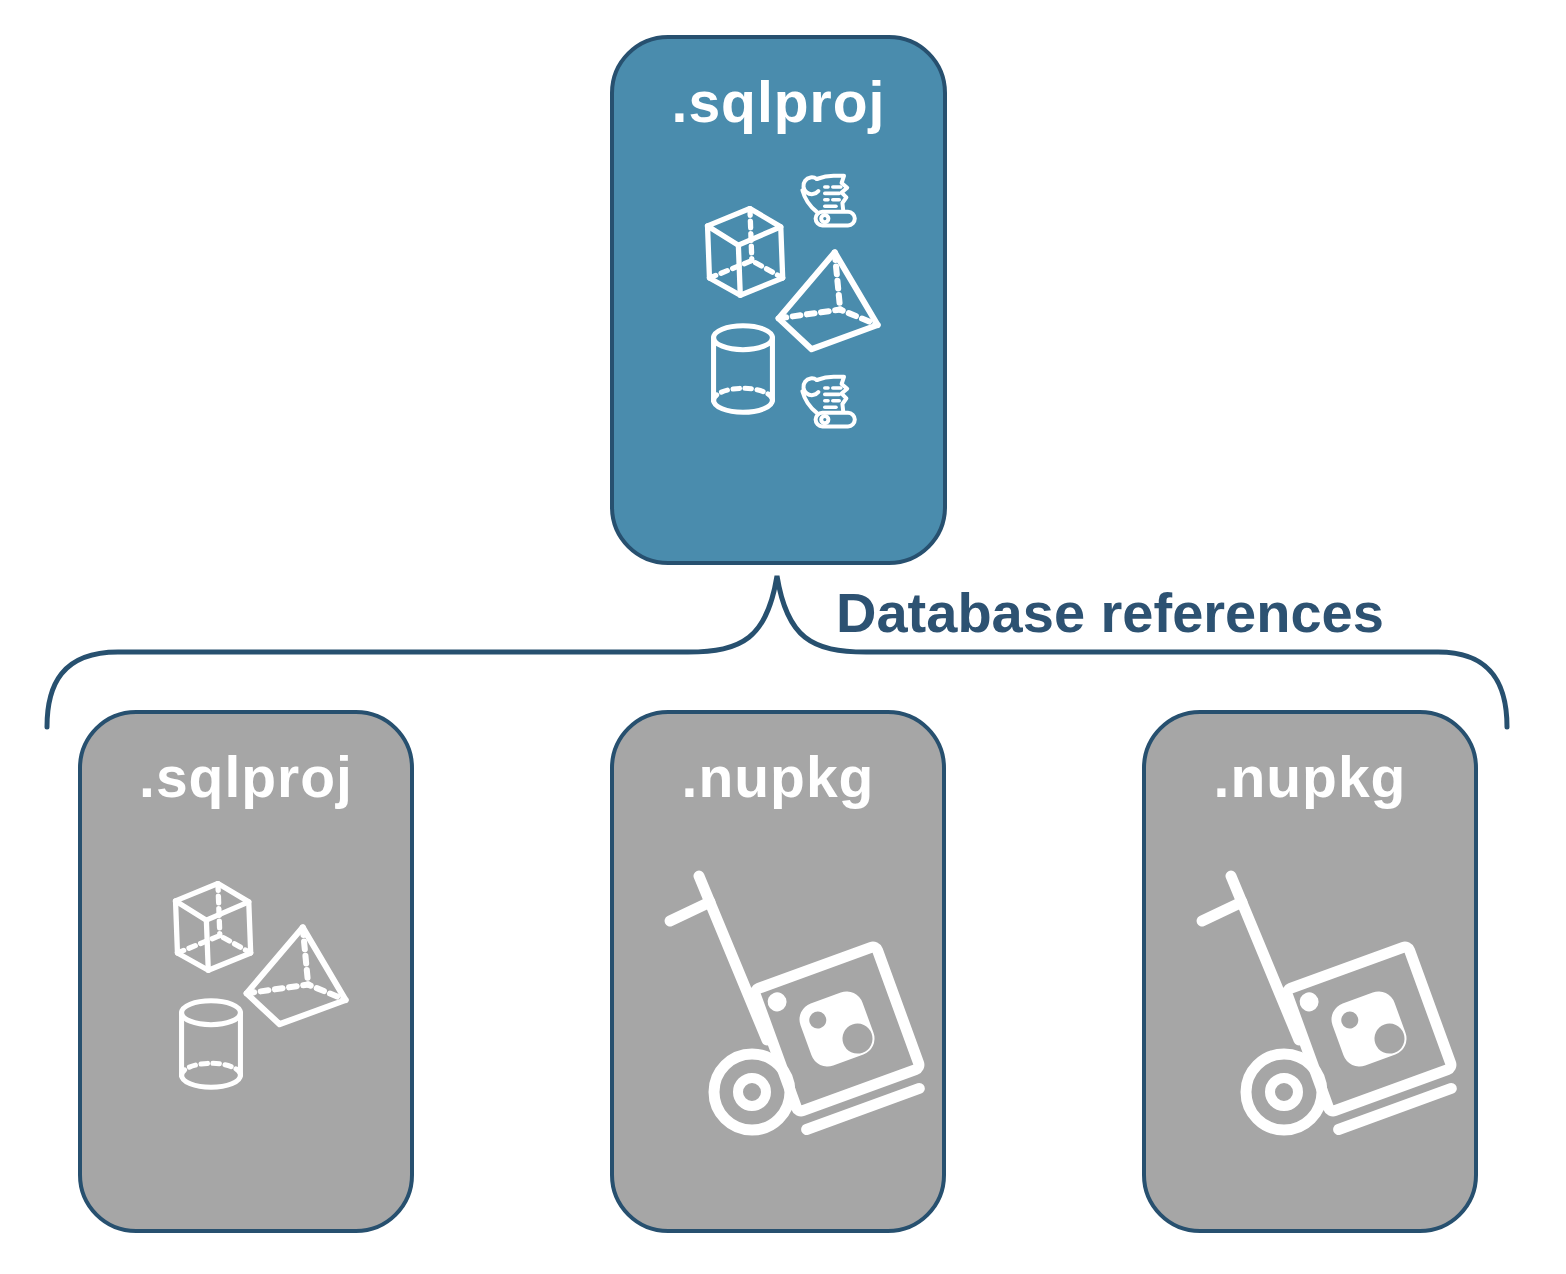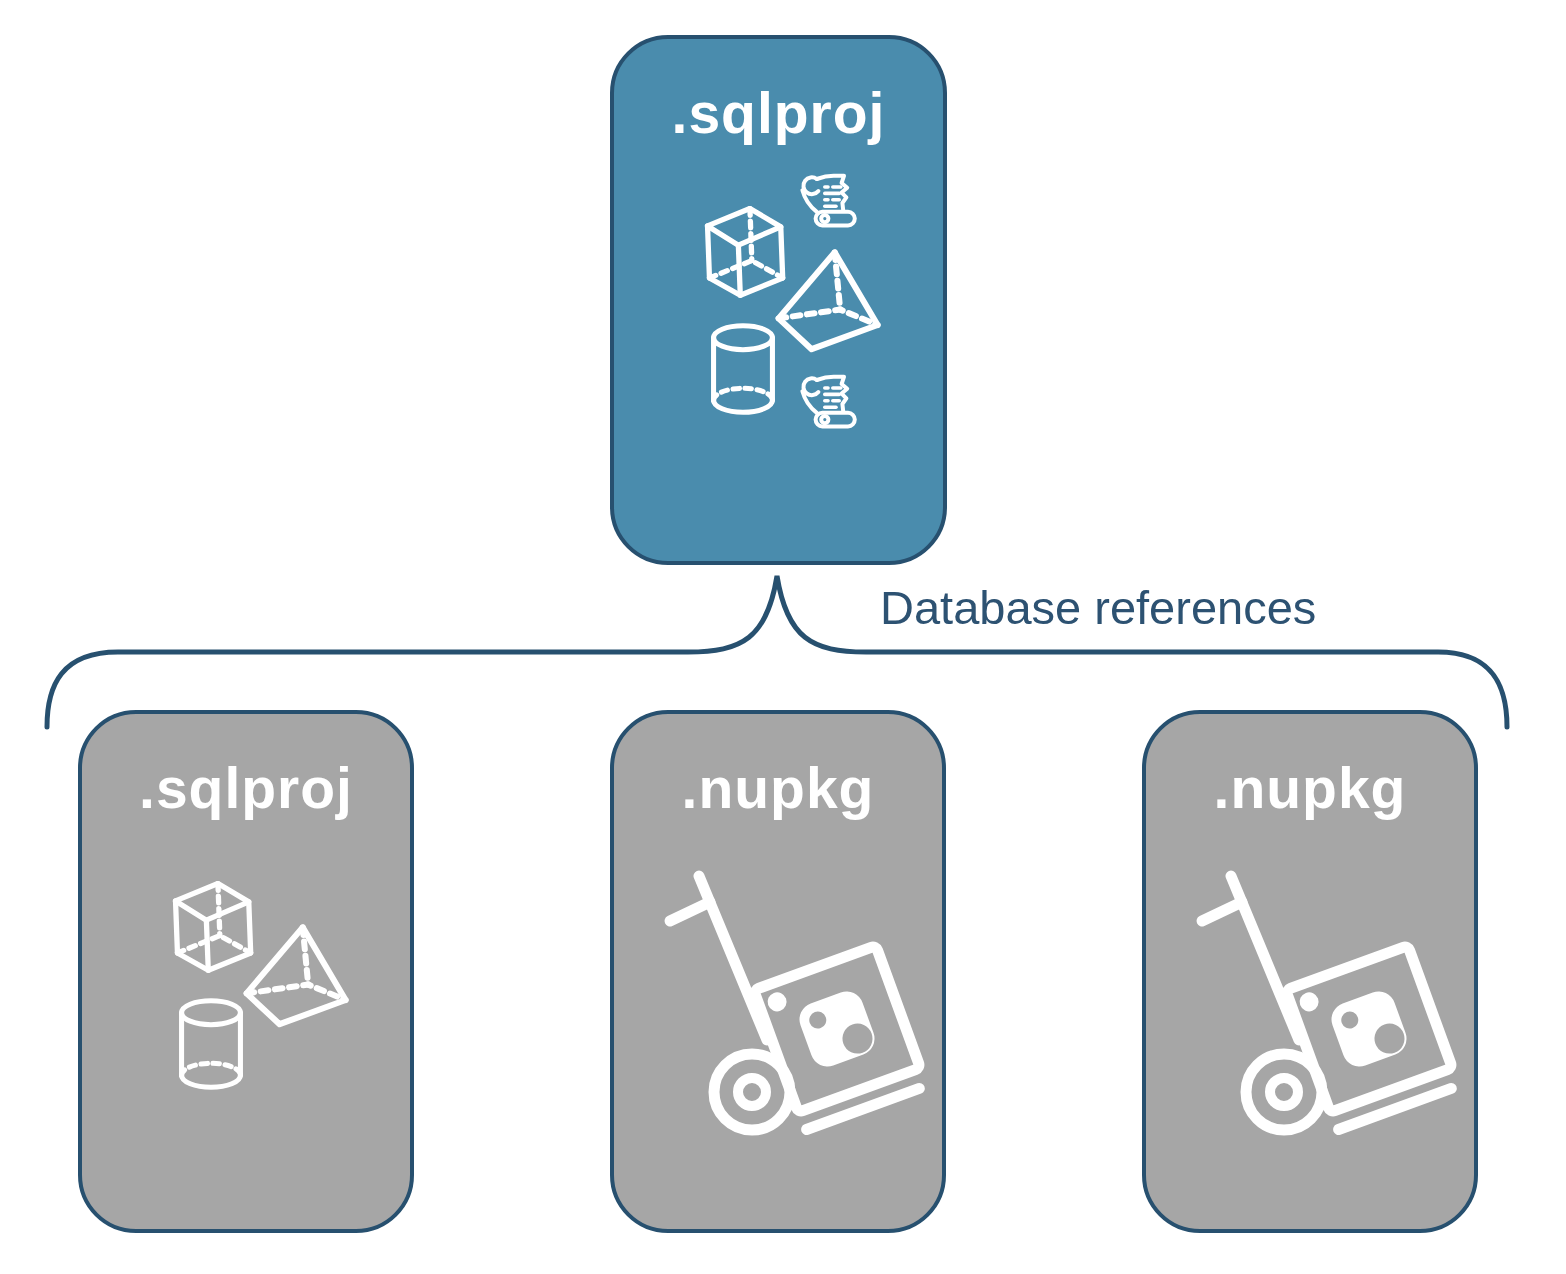--- a/index.html
+++ b/index.html
@@ -23,41 +23,41 @@
   }
   .card.child{
     top:710px;width:336px;height:523px;
     background:var(--child-fill,#A6A6A6);
   }
   .card.child.c0{left:78px;}
   .card.child.c1{left:610px;}
   .card.child.c2{left:1142px;}
   .card-title{
     text-align:center;
-    padding-top:41px;
+    padding-top:30px;
     font-size:57px;
     font-weight:700;
     letter-spacing:1px;
     color:#ffffff;
     user-select:none;
   }
   .icon{position:absolute;color:#ffffff;}
   
   .icon.cube    {left:84px; top:158px; width:100px;height:106px;}
   .icon.pyramid {left:157px;top:209px; width:112px;height:110px;}
   .icon.cylinder{left:91px; top:284px; width:76px; height:92px;}
   .icon.scroll1 {left:178px;top:127px; width:72px; height:74px;}
   .icon.scroll2 {left:178px;top:328px; width:72px; height:74px;}
   .icon.dolly   {left:18px; top:145px; width:300px;height:290px;}
   #brace{position:absolute;left:0;top:0;pointer-events:none;}
   #connector-label{
     position:absolute;
-    left:880px;top:580px;
-    font-size:47px;
-    font-weight:400;
+    left:836px;top:580px;
+    font-size:56px;
+    font-weight:700;
     color:var(--label-text,#2D5272);
     white-space:nowrap;
     user-select:none;
   }
 </style>
 </head>
 <body>
 
 <svg width="0" height="0" style="position:absolute" aria-hidden="true">
   <defs>

